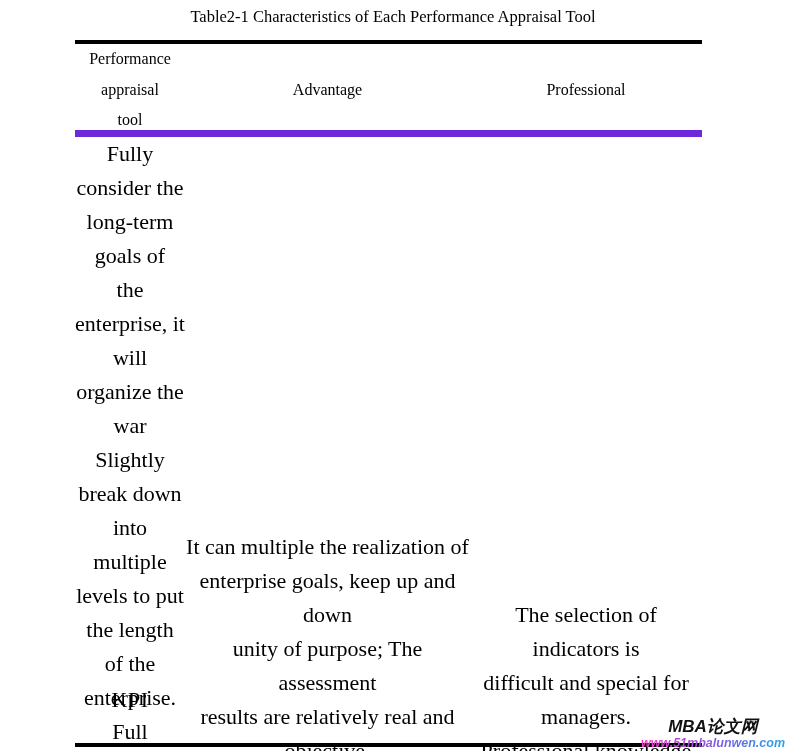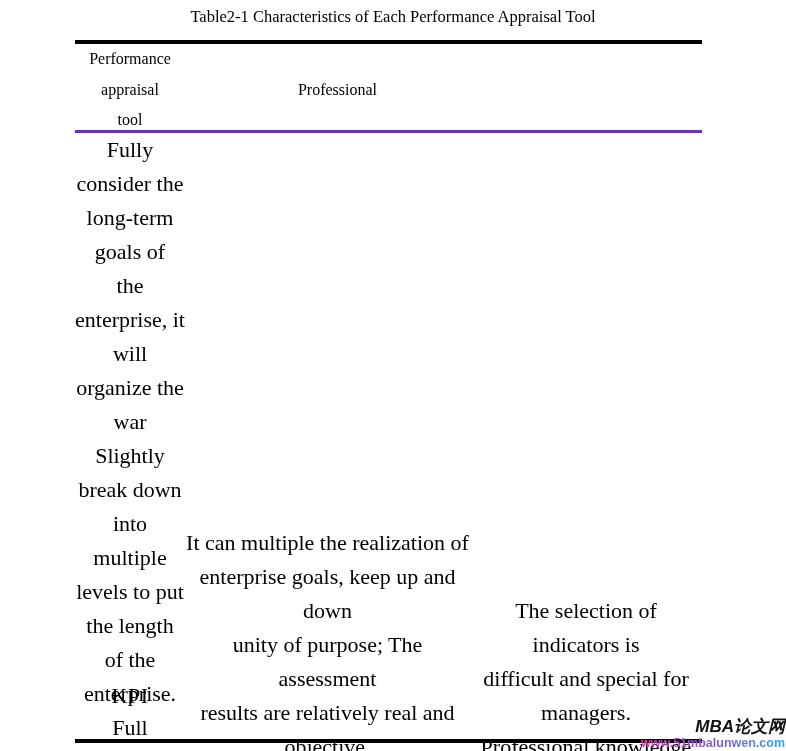--- a/index.html
+++ b/index.html
@@ -30,22 +30,21 @@
   .appraisal-table {
     margin-left: 75px;
     width: 627px;
     border-top: 4px solid #000000;
     border-bottom: 4px solid #000000;
   }
   .thead {
     display: grid;
     grid-template-columns: 110px 285px 232px;
     height: 86px;
-    border-bottom: 3px solid #6d28d9;
-    gap: 10px;
+    border-bottom: 7px solid #6d28d9;
   }
   .row {
     display: grid;
     grid-template-columns: 110px 285px 232px;
   }
   .row-bsc { height: 393px; }
   .row-kpi { height: 213px; }
   .cell {
     display: flex;
     align-items: center;
@@ -59,32 +58,33 @@
     font-size: 16px;
     line-height: 30.5px;
   }
   .tool-cell {
     letter-spacing: 0.5px;
   }
   .watermark {
     position: absolute;
     right: 1px;
     bottom: 1px;
-    text-align: right;
+    text-align: center;
     z-index: 5;
     font-family: "Liberation Sans", "DejaVu Sans", sans-serif;
   }
   .wm-name {
     font-weight: bold;
     font-style: italic;
     font-size: 17px;
     line-height: 19px;
     color: #111111;
   }
   .wm-url {
+    font-style: italic;
     font-weight: bold;
     font-size: 12.5px;
     line-height: 14px;
     background: linear-gradient(90deg, #f03cc3 0%, #7a5be0 55%, #22a7e8 100%);
     -webkit-background-clip: text;
     background-clip: text;
     color: transparent;
   }
 </style>
 </head>
@@ -93,20 +93,21 @@
 <div class="page">
 
   <div class="caption">Table2-1 Characteristics of Each Performance Appraisal Tool</div>
 
   <div class="appraisal-table">
 
     <div class="thead">
       <div class="cell head-cell">Performance
 appraisal
 tool</div>
+      <div class="cell head-cell">Advantage</div>
       <div class="cell head-cell">Professional</div>
     </div>
 
     <div class="row row-bsc">
       <div class="cell">Fully consider the long-term goals of
 the enterprise, it will organize the war
 Slightly break down into multiple
 levels to put the length of the
 enterprise.
 Full combination of benefits to

